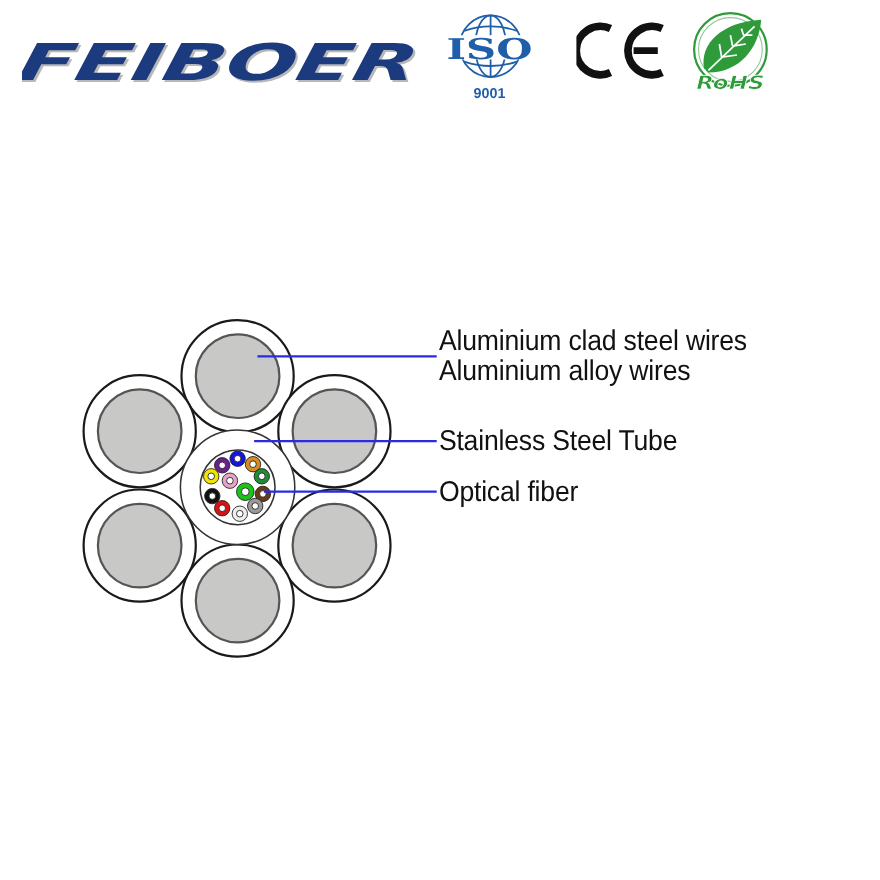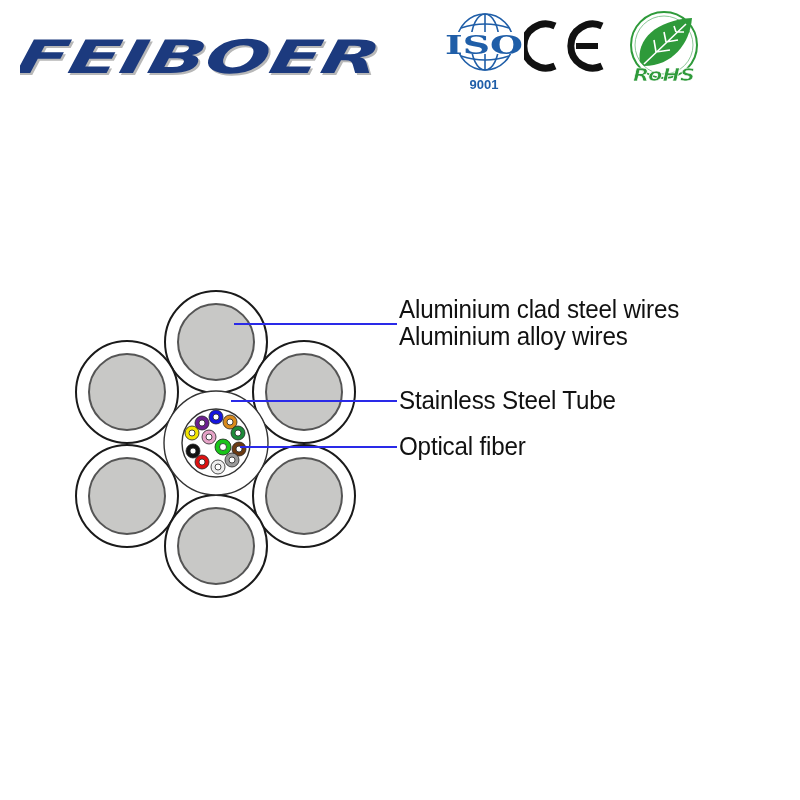--- a/index.html
+++ b/index.html
@@ -2,21 +2,21 @@
 <html><head>
 <meta charset="utf-8">
 <style>
   html, body { margin: 0; padding: 0; background: #ffffff; }
   body { width: 800px; height: 800px; position: relative; overflow: hidden; font-family: "Liberation Sans", sans-serif; }
   .abs { position: absolute; }
   #brand-logo {
     left: 20px; top: 28px; width: 372px; height: 52px;
   }
   #brand-logo svg text { font-family: "DejaVu Sans", sans-serif; }
-  #iso-badge { left: 442px; top: 10px; width: 84px; height: 84px; }
+  #iso-badge { left: 403px; top: 10px; width: 84px; height: 84px; }
   #ce-mark { left: 524px; top: 18px; width: 86px; height: 56px; }
   #rohs-badge { left: 626px; top: 10px; width: 78px; height: 76px; }
   #cable-diagram { left: 0; top: 0; width: 800px; height: 800px; }
   .label {
     position: absolute; left: 399px; color: #111111;
     font-family: "Liberation Sans", sans-serif; font-size: 26px; line-height: 27px;
     white-space: nowrap; transform-origin: left top; transform: scaleX(0.93);
     letter-spacing: -0.2px;
   }
 </style>

